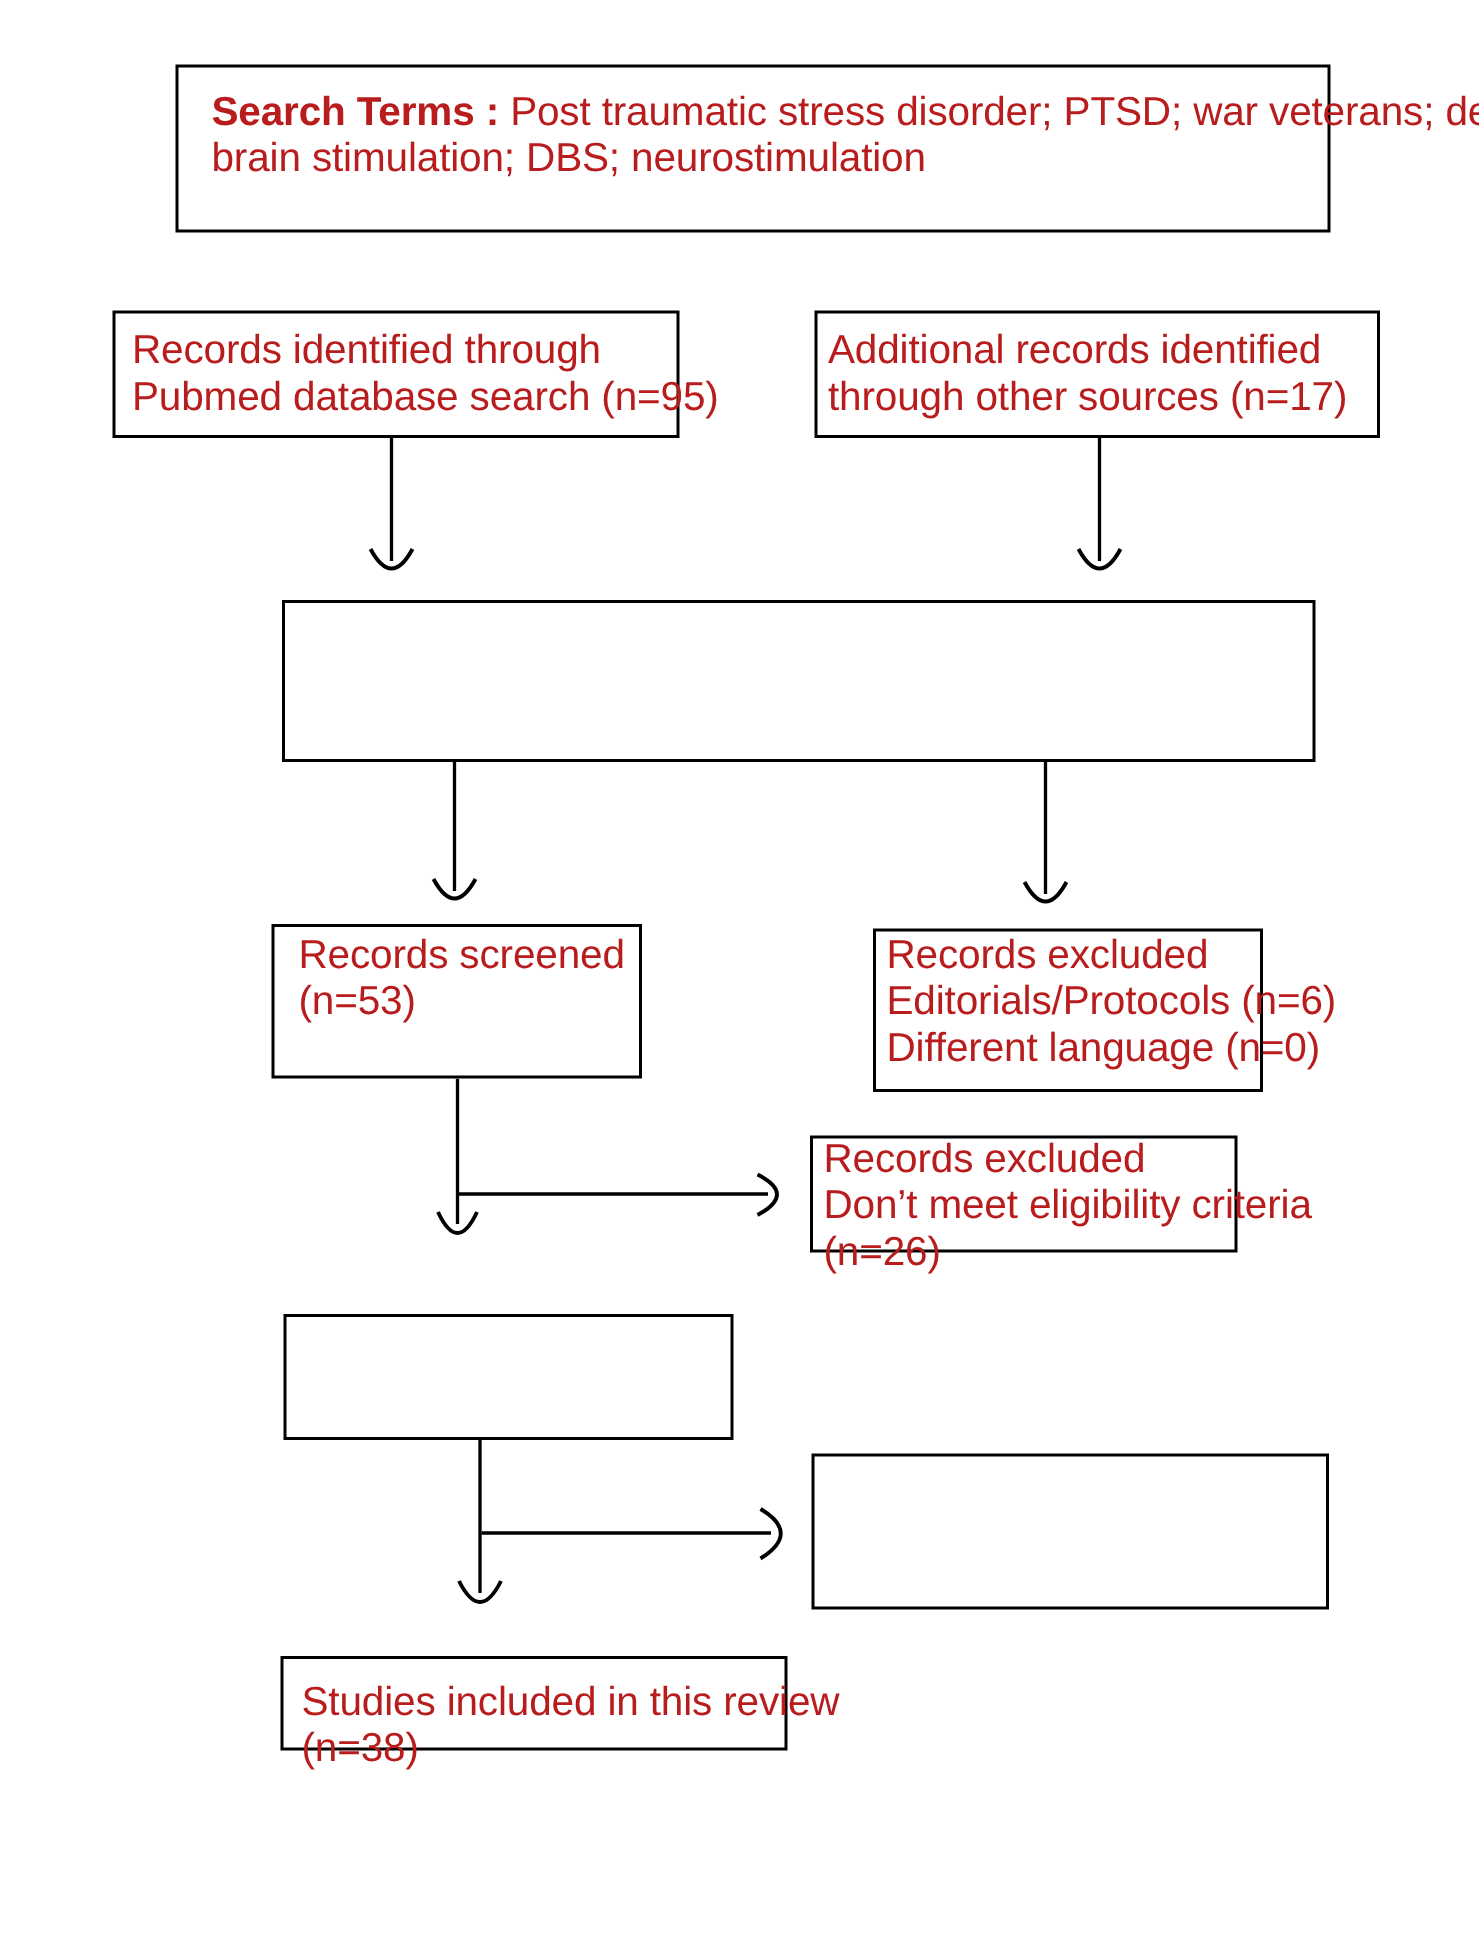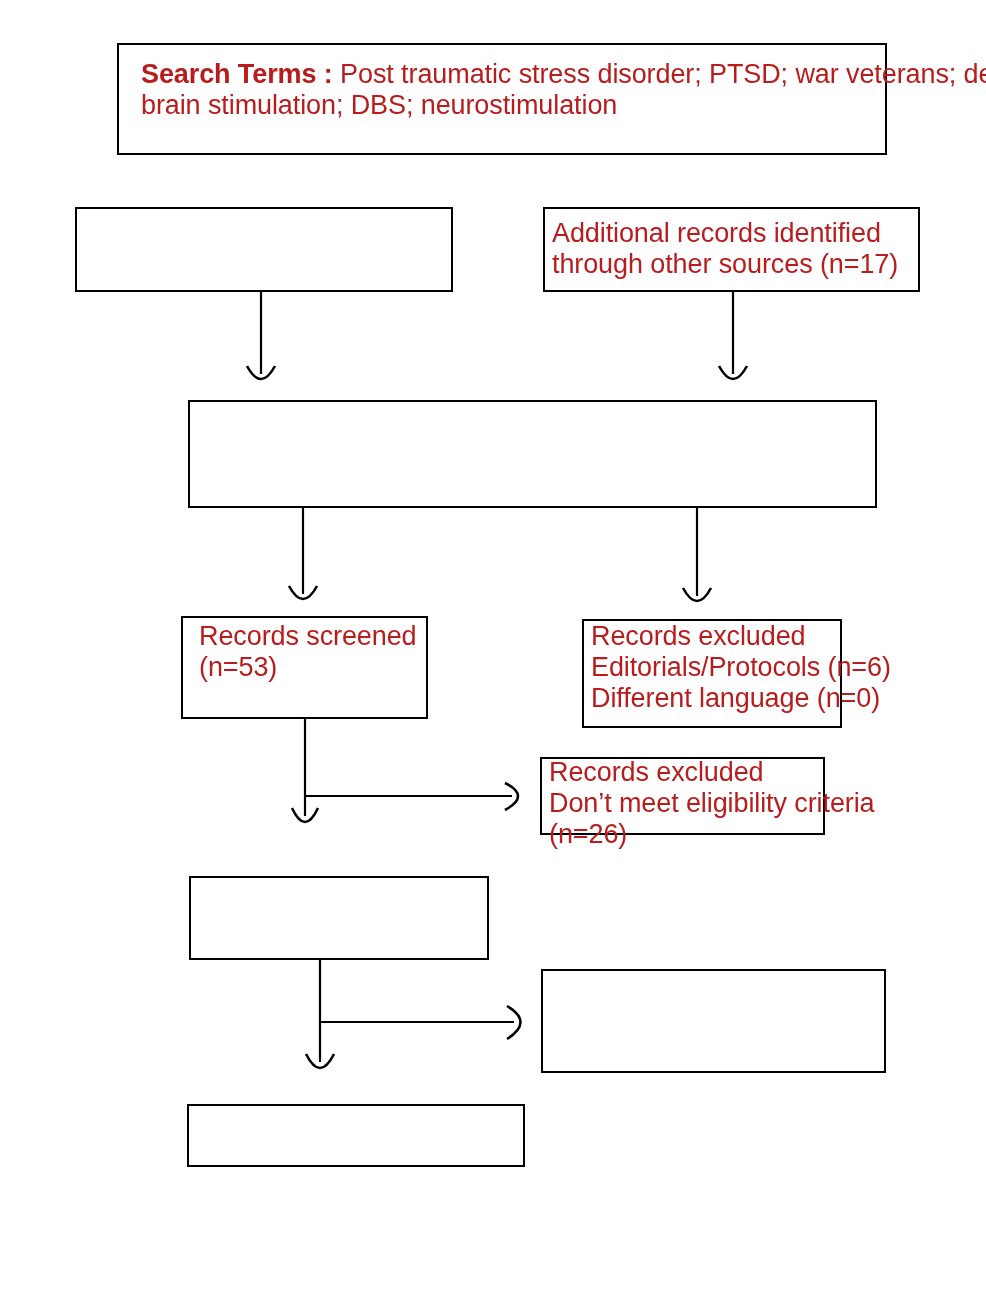--- a/index.html
+++ b/index.html
@@ -190,20 +190,22 @@
       <path d="M 321 1022 L 514 1022"></path>
       <path d="M 507 1006 Q 534 1022 507 1039" stroke-width="2.6"></path>
     </g>
   </svg>
 
   <div class="node" id="search-terms-box"></div>
   <div class="node-text" id="search-terms-text"><span class="bold-lead">Search Terms :</span><span> Post traumatic stress disorder; PTSD; war veterans; deep
 brain stimulation; DBS; neurostimulation</span></div>
 
   <div class="node" id="box-pubmed"></div>
+  <div class="node-text" id="text-pubmed">Records identified through
+Pubmed database search (n=95)</div>
 
   <div class="node" id="box-additional"></div>
   <div class="node-text centered" id="text-additional">Additional records identified
 through other sources (n=17)</div>
 
   <div class="node" id="box-relevant"></div>
 
   <div class="node" id="box-screened"></div>
   <div class="node-text" id="text-screened">Records screened
 (n=53)</div>
@@ -216,14 +218,16 @@
   <div class="node" id="box-excluded-2"></div>
   <div class="node-text" id="text-excluded-2">Records excluded
 Don’t meet eligibility criteria
 (n=26)</div>
 
   <div class="node" id="box-fulltext"></div>
 
   <div class="node" id="box-excluded-3"></div>
 
   <div class="node" id="box-included"></div>
+  <div class="node-text" id="text-included">Studies included in this review
+(n=38)</div>
 
 </div>
 
 </body></html>

